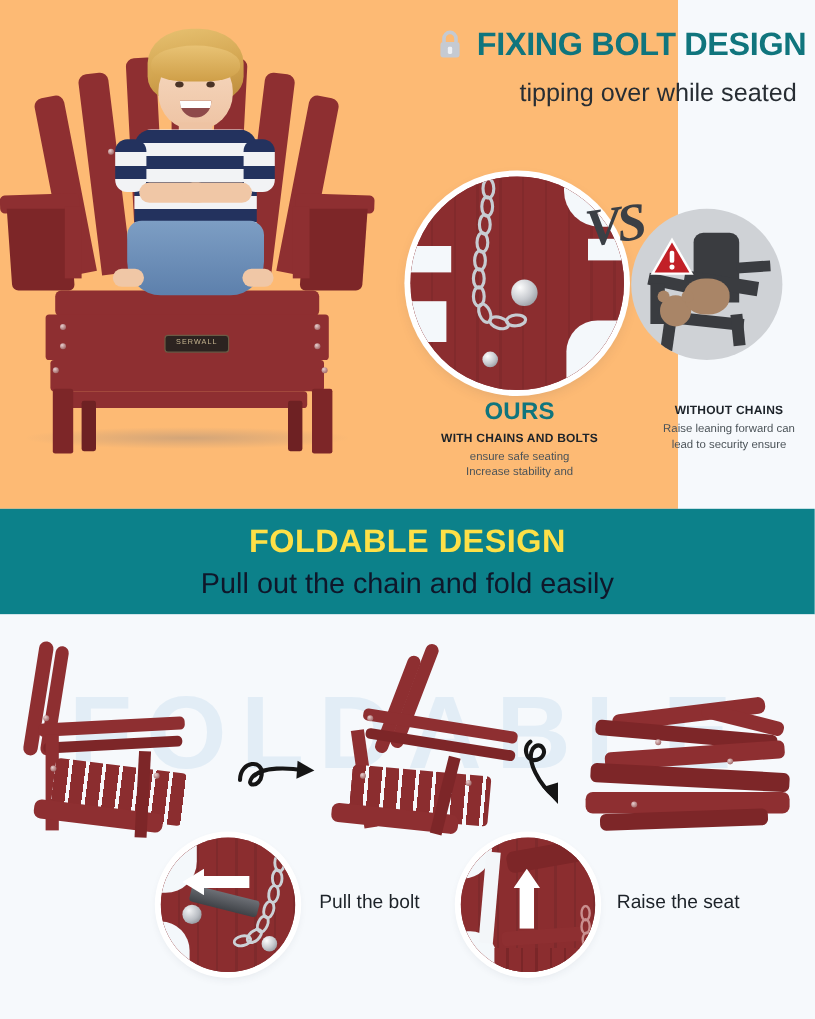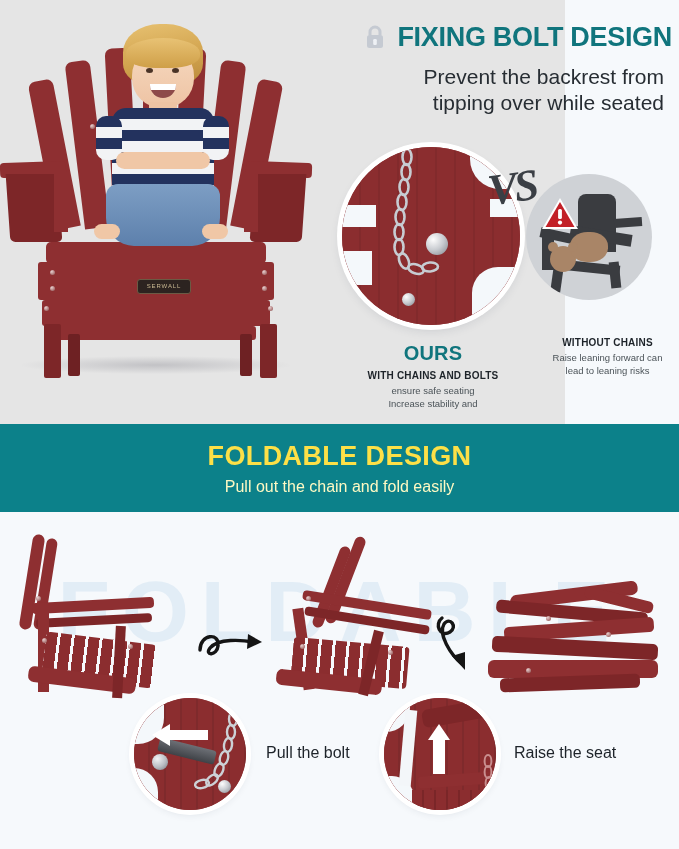--- a/index.html
+++ b/index.html
@@ -5,21 +5,21 @@
   * { margin:0; padding:0; box-sizing:border-box; }
   html,body{
     width:679px; height:849px;
     font-family:"Liberation Sans", sans-serif;
     background:#f6f9fc;
     overflow:hidden;
   }
   #page{ position:relative; width:679px; height:849px; background:#f6f9fc; }
 
   
-  #sec-bolt{ position:absolute; left:0; top:0; width:565px; height:424px; background:#e5e5e5; }
+  #sec-bolt{ position:absolute; left:0; top:0; width:565px; height:424px; background:#fdba74; }
 
   #hero-photo{ position:absolute; left:-6px; top:4px; width:330px; height:410px; }
 
   
   .chair-wrap{ position:absolute; inset:0; }
   .cr{ position:absolute; background:#8e2f31; }           
   .cr.d{ background:#7d2628; }
   .shadow-floor{
     position:absolute; left:28px; top:352px; width:268px; height:18px;
     background:radial-gradient(ellipse at center, rgba(120,120,130,.32) 0%, rgba(120,120,130,0) 72%);
@@ -101,34 +101,34 @@
   .warn-tri{ position:absolute; left:14px; top:22px; }
 
   .vs-mark{
     position:absolute; left:158px; top:22px;
     font-size:44px; font-weight:bold; color:#3b3f45;
     font-family:"Liberation Serif", serif; font-style:italic;
     transform:rotate(-8deg); letter-spacing:-3px;
   }
 
   .cmp-col{ position:absolute; text-align:center; }
-  .cmp-col.ours{ left:0; top:202px; width:206px; }
+  .cmp-col.ours{ left:0; top:192px; width:206px; }
   .cmp-col.others{ left:206px; top:192px; width:143px; }
   .cmp-h{ color:#10757d; font-size:20px; font-weight:bold; letter-spacing:.2px; }
   .cmp-s{ color:#1d2329; font-size:10px; font-weight:bold; margin-top:5px; letter-spacing:.2px; }
   .cmp-b{ color:#4b5358; font-size:9.5px; line-height:1.35; margin-top:4px; }
 
   
   #banner{
     position:absolute; left:0; top:424px; width:679px; height:88px;
     background:#0c818a; text-align:center;
     display:flex; flex-direction:column; align-items:center; justify-content:center;
   }
   #banner-title{ color:#fde047; font-size:27px; font-weight:bold; letter-spacing:.4px; }
-  #banner-sub{ color:#fef9c3; font-size:16px; margin-top:6px; font-weight:400; }
+  #banner-sub{ color:#0f172a; font-size:24px; margin-top:6px; font-weight:400; }
 
   
   #sec-fold{ position:absolute; left:0; top:512px; width:679px; height:337px; background:#f6f9fc; }
   #watermark{
     position:absolute; left:0; top:50px; width:679px;
     text-align:center; font-size:86px; font-weight:bold; letter-spacing:12px;
     color:#e2edf6; user-select:none; white-space:nowrap;
   }
   .stage{ position:absolute; }
   .arrow-svg{ position:absolute; }
@@ -224,21 +224,20 @@
         <span class="lock-icon">
           <svg width="22" height="26" viewBox="0 0 22 26">
             <path d="M6 11 V8 a5 5 0 0 1 10 0 v3" fill="none" stroke="#c5cad2" stroke-width="3"></path>
             <rect x="3" y="11" width="16" height="13" rx="2.5" fill="#c5cad2"></rect>
             <rect x="9.2" y="15" width="3.6" height="6" rx="1.2" fill="#eef1f5"></rect>
           </svg>
         </span>
         <span id="bolt-title">FIXING BOLT DESIGN</span>
       </div>
       <div id="bolt-sub">
-        <div>Prevent the backrest from</div>
         <div>tipping over while seated</div>
       </div>
     </div>
 
     <div id="cmp">
 
       <div class="circle-ours">
         <div class="wood"></div>
         <div class="notch" style="left:128px; top:0;   width:60px; height:42px; border-radius:0 0 0 30px;"></div>
         <div class="notch" style="left:148px; top:52px;width:40px; height:18px;"></div>
@@ -292,21 +291,21 @@
         <div class="cmp-b">
           <div>ensure safe seating</div>
           <div>Increase stability and</div>
         </div>
       </div>
 
       <div class="cmp-col others">
         <div class="cmp-s">WITHOUT CHAINS</div>
         <div class="cmp-b">
           <div>Raise leaning forward can</div>
-          <div>lead to leaning risks</div>
+          <div>lead to security ensure</div>
         </div>
       </div>
     </div>
   </div>
 
   <div id="banner">
     <div id="banner-title">FOLDABLE DESIGN</div>
     <div id="banner-sub">Pull out the chain and fold easily</div>
   </div>
 

